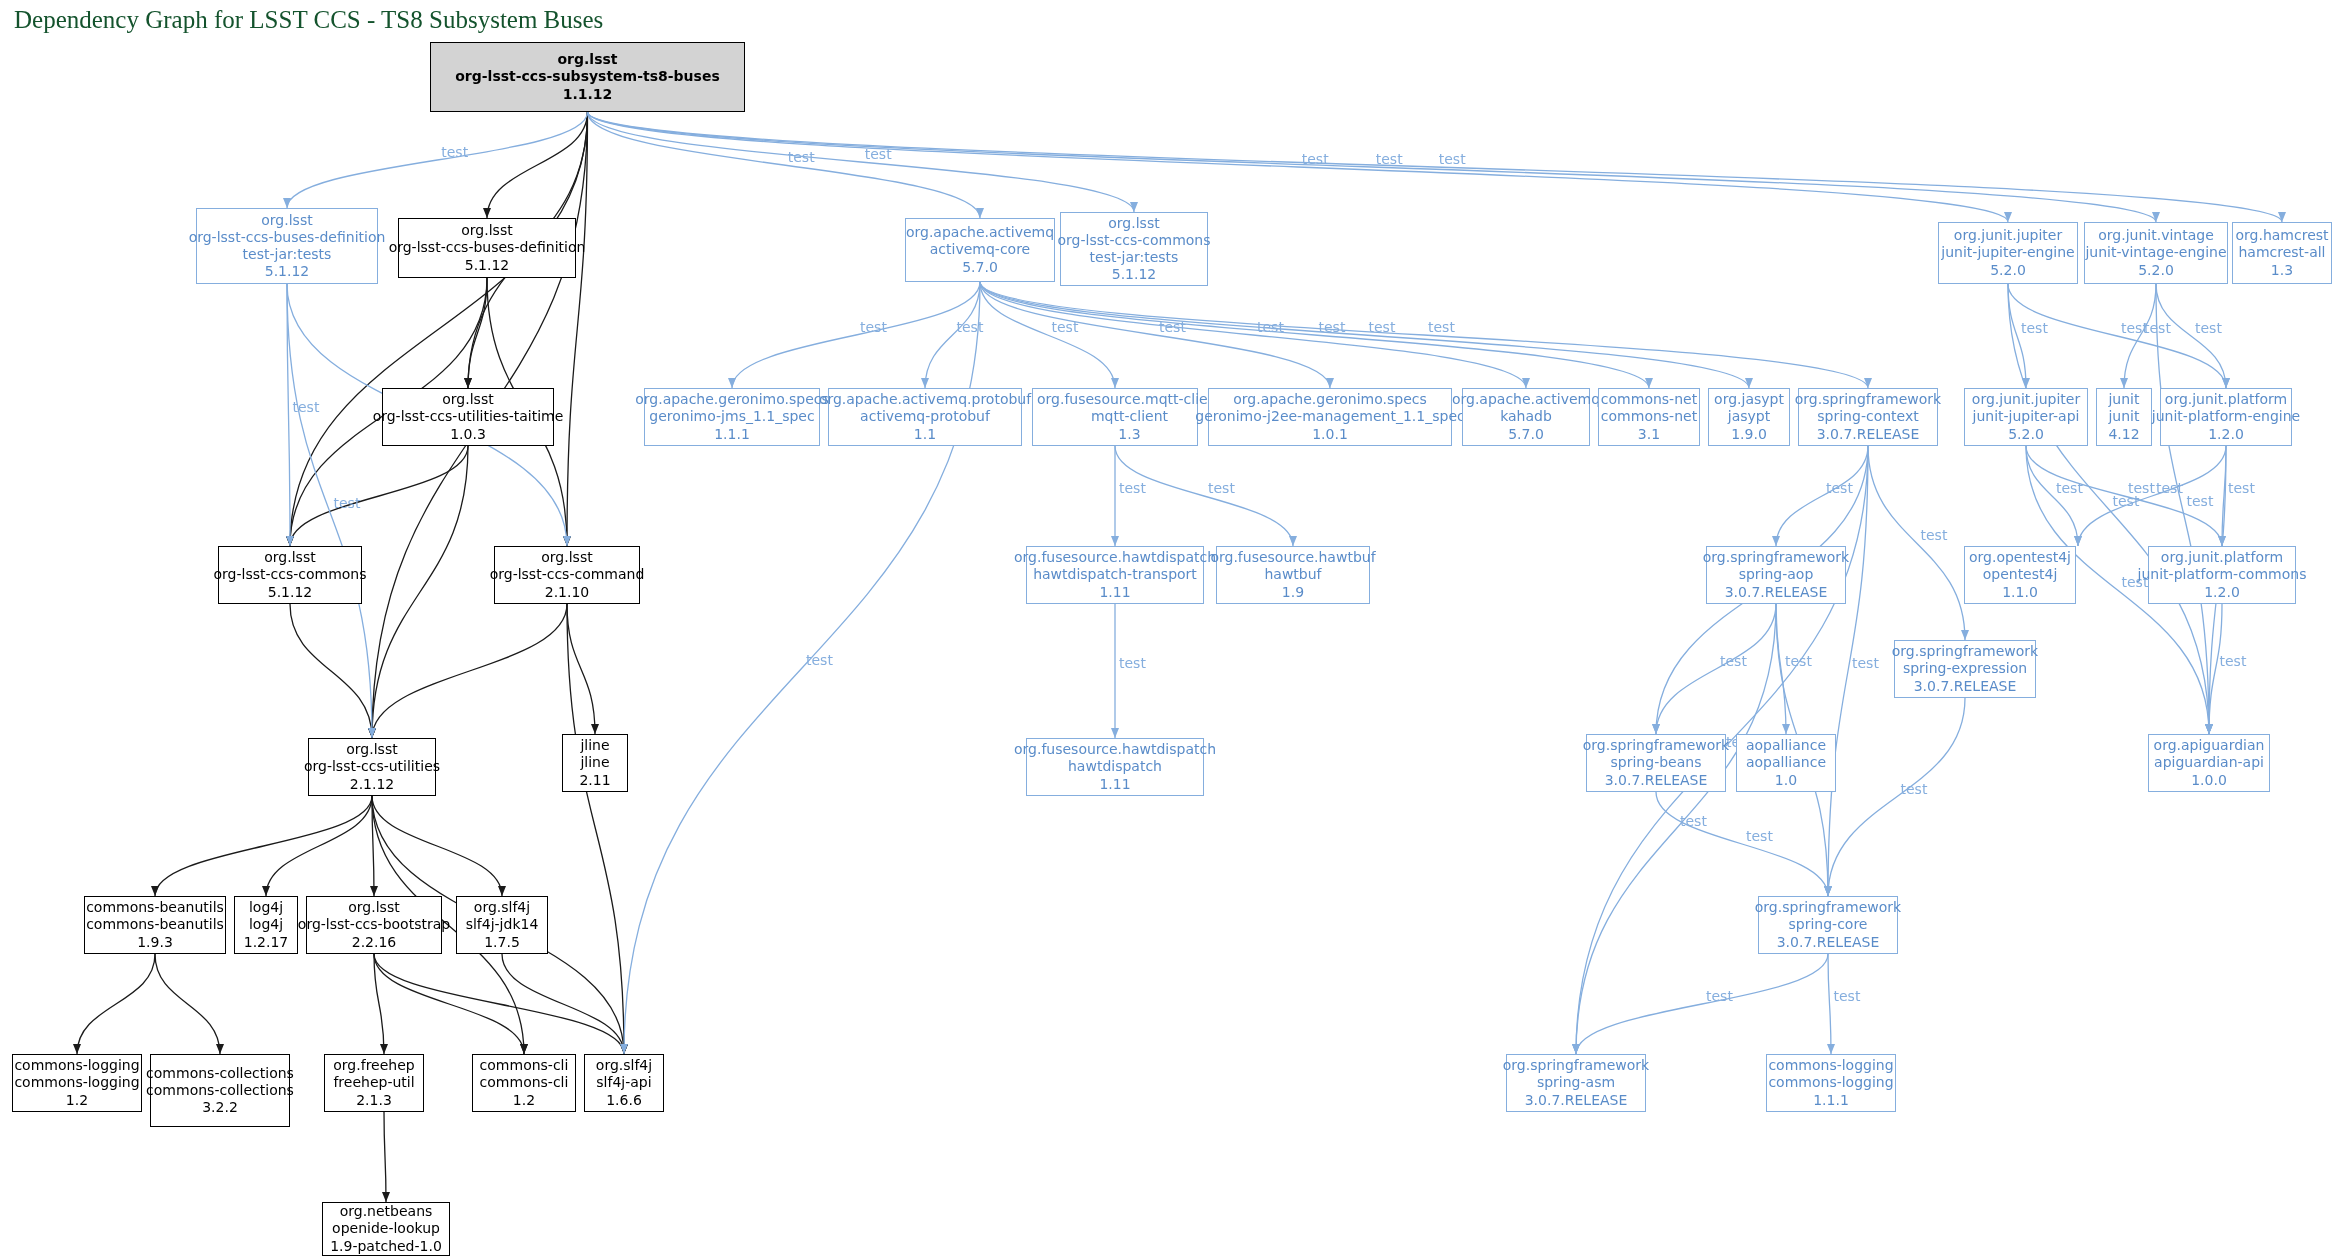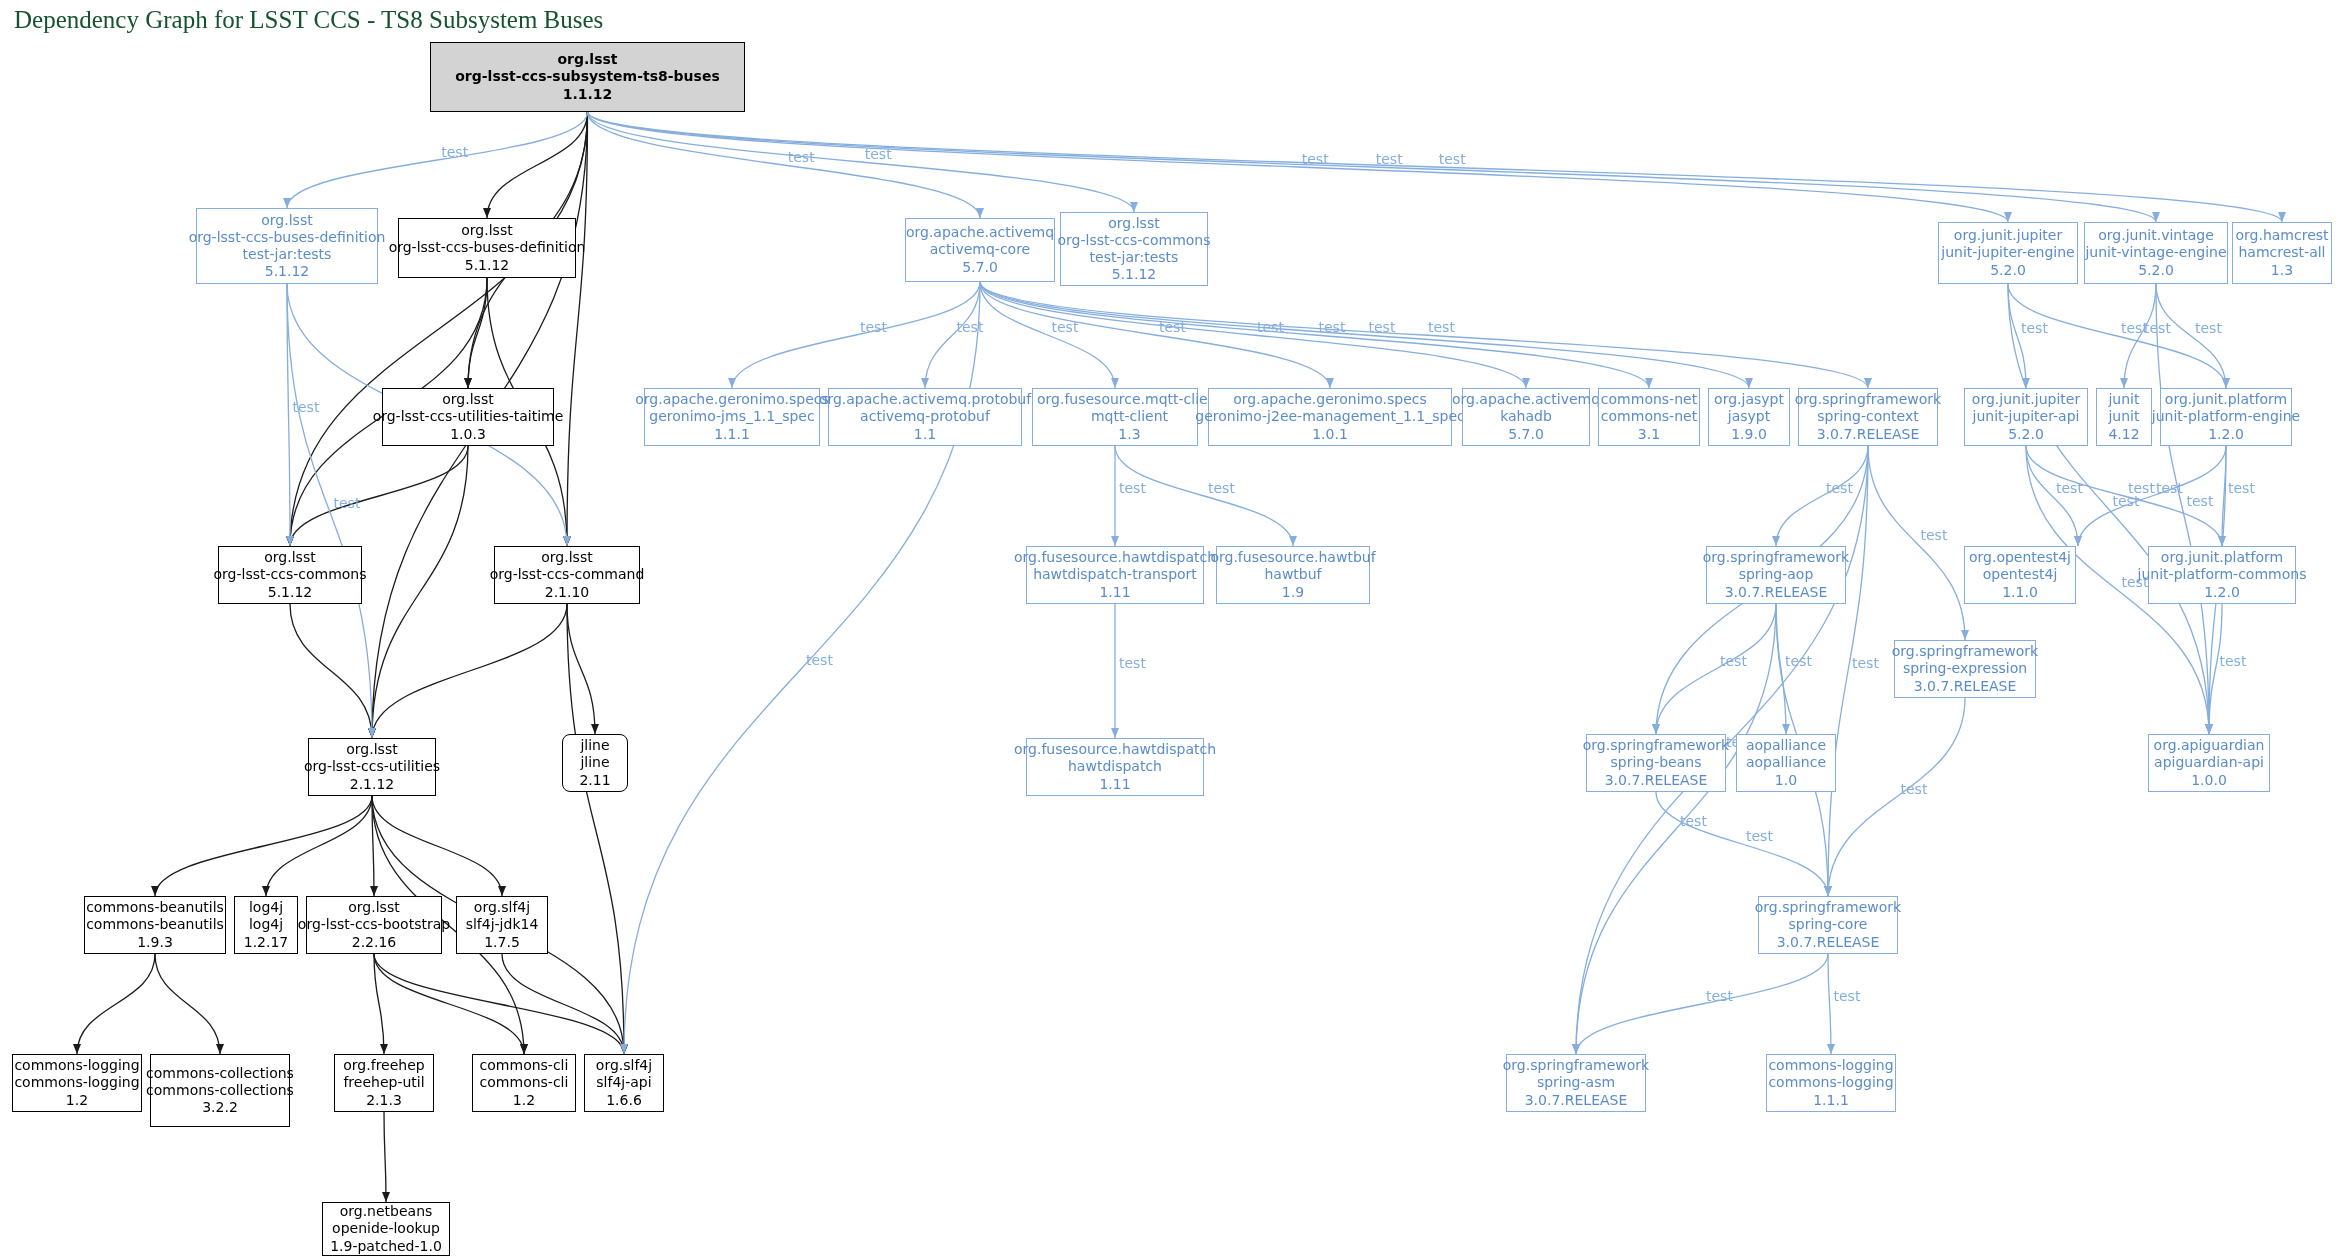--- a/index.html
+++ b/index.html
@@ -311,21 +311,21 @@
       <div class="node test" style="left: 1894px; top: 640px; width: 142px; height: 58px;">
         <div>org.springframework</div>
         <div>spring-expression</div>
         <div>3.0.7.RELEASE</div>
       </div>
       <div class="node compile" style="left: 308px; top: 738px; width: 128px; height: 58px;">
         <div>org.lsst</div>
         <div>org-lsst-ccs-utilities</div>
         <div>2.1.12</div>
       </div>
-      <div class="node compile" style="left: 562px; top: 734px; width: 66px; height: 58px; border-radius: 8px;">
+      <div class="node compile" style="left: 562px; top: 734px; width: 66px; height: 58px;">
         <div>jline</div>
         <div>jline</div>
         <div>2.11</div>
       </div>
       <div class="node test" style="left: 1026px; top: 738px; width: 178px; height: 58px;">
         <div>org.fusesource.hawtdispatch</div>
         <div>hawtdispatch</div>
         <div>1.11</div>
       </div>
       <div class="node test" style="left: 1586px; top: 734px; width: 140px; height: 58px;">
@@ -371,21 +371,21 @@
       <div class="node compile" style="left: 12px; top: 1054px; width: 130px; height: 58px;">
         <div>commons-logging</div>
         <div>commons-logging</div>
         <div>1.2</div>
       </div>
       <div class="node compile" style="left: 150px; top: 1054px; width: 140px; height: 73px;">
         <div>commons-collections</div>
         <div>commons-collections</div>
         <div>3.2.2</div>
       </div>
-      <div class="node compile" style="left: 334px; top: 1054px; width: 100px; height: 58px;">
+      <div class="node compile" style="left: 324px; top: 1054px; width: 100px; height: 58px;">
         <div>org.freehep</div>
         <div>freehep-util</div>
         <div>2.1.3</div>
       </div>
       <div class="node compile" style="left: 472px; top: 1054px; width: 104px; height: 58px;">
         <div>commons-cli</div>
         <div>commons-cli</div>
         <div>1.2</div>
       </div>
       <div class="node compile" style="left: 584px; top: 1054px; width: 80px; height: 58px;">

